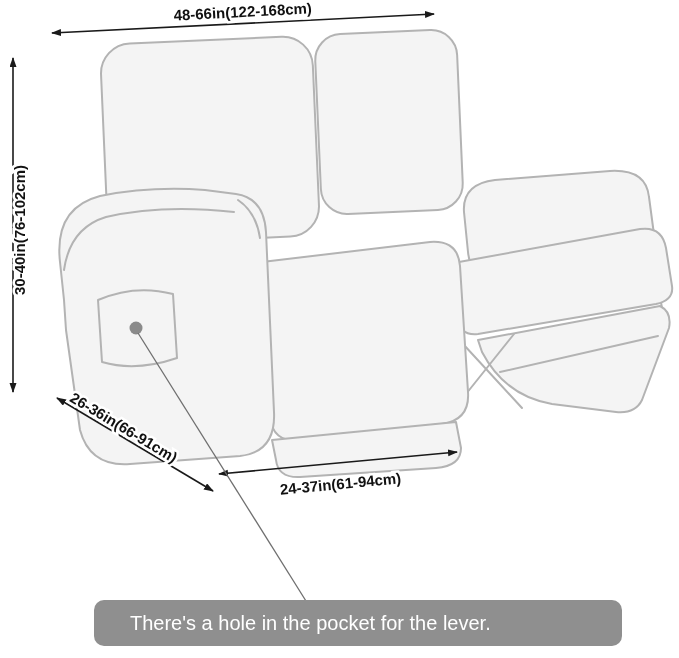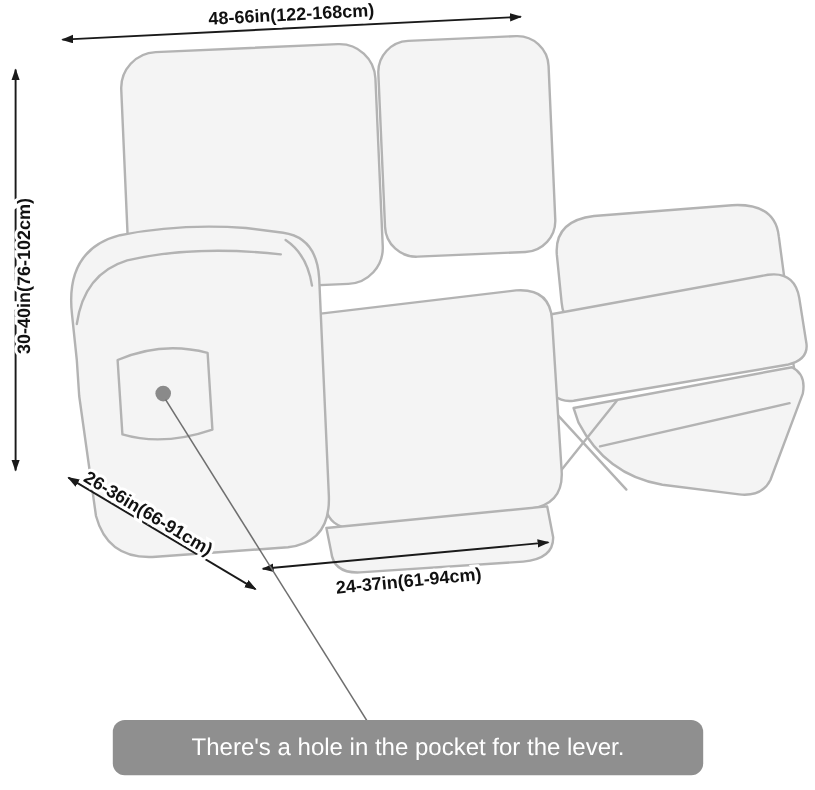--- a/index.html
+++ b/index.html
@@ -55,22 +55,22 @@
     left: 94px;
     top: 600px;
     width: 492px;
     height: 46px;
     background: #8f8f8f;
     border-radius: 10px;
     color: #ffffff;
     font-size: 20px;
     display: flex;
     align-items: center;
-    justify-content: center;
     white-space: nowrap;
+    padding-left: 36px;
   }
 </style>
 </head>
 <body>
 
 <div class="canvas">
   <svg width="679" height="658" viewBox="0 0 679 658">
     <defs>
       <marker id="ah" markerWidth="11" markerHeight="8" refX="9" refY="3.5" orient="auto-start-reverse" markerUnits="userSpaceOnUse">
         <path d="M0,0 L10,3.5 L0,7 Z" fill="#1a1a1a"></path>

